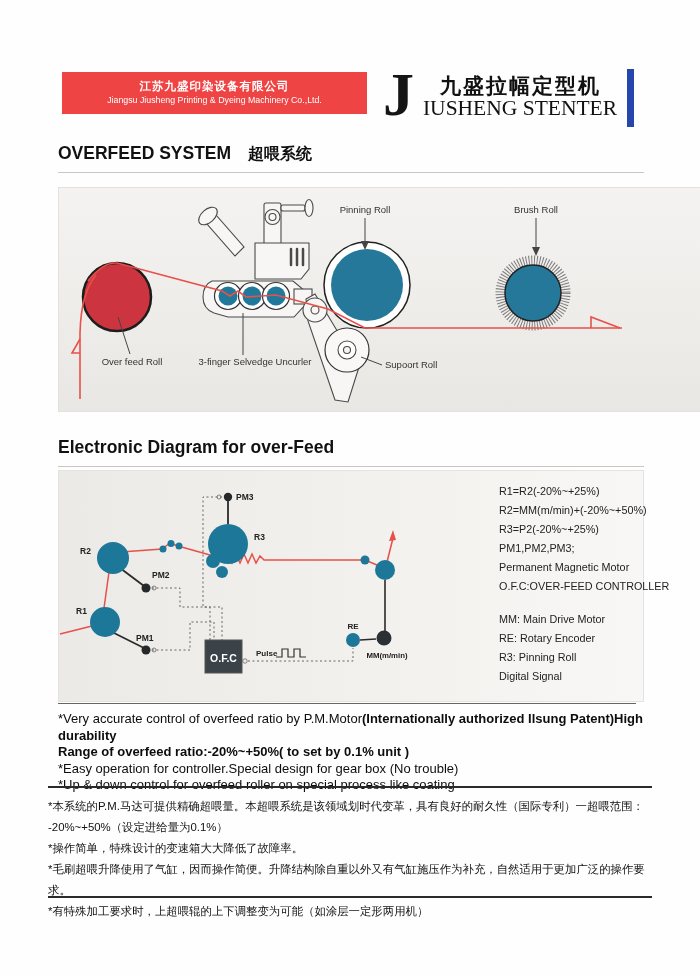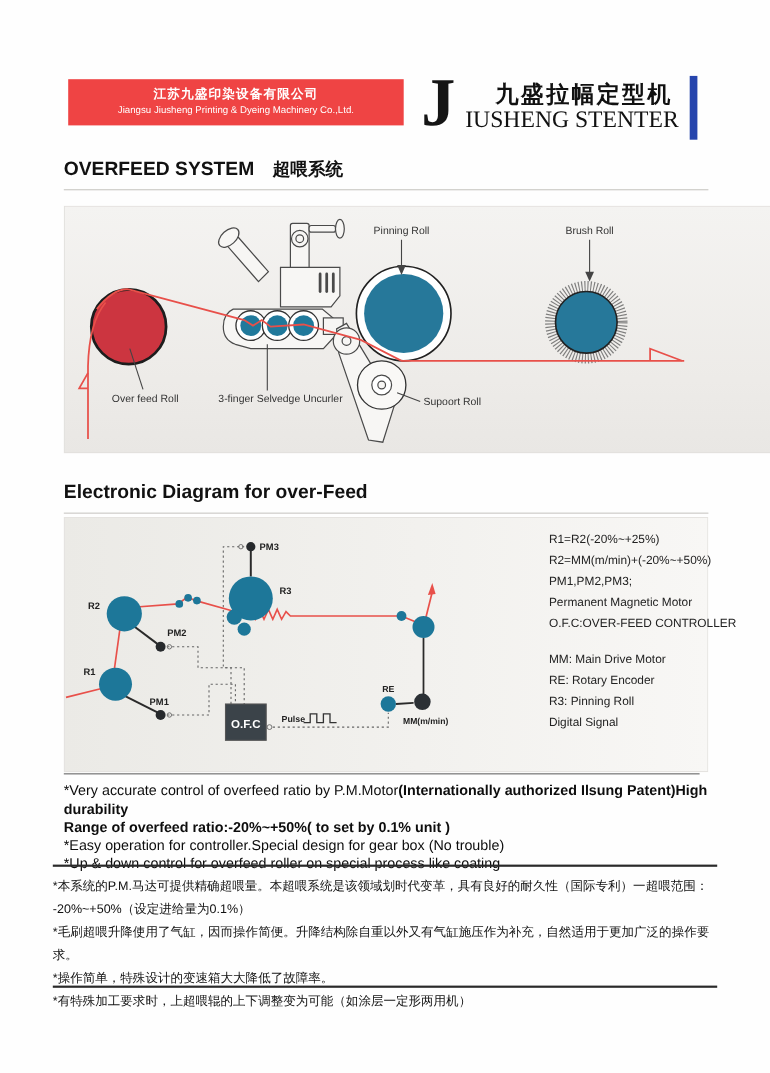--- a/index.html
+++ b/index.html
@@ -14,21 +14,21 @@
     left:62px;top:72px;width:305px;height:42px;background:#ef4444;
     display:flex;flex-direction:column;justify-content:center;align-items:center;
     color:#fff;text-align:center;
   }
   .company-cn{font-size:11.5px;font-weight:bold;letter-spacing:1px;line-height:15px;}
   .company-en{font-size:8.8px;line-height:13px;}
   .logo-j{
     left:383px;top:63px;font-family:"Liberation Serif","DejaVu Serif",serif;
     font-size:62px;line-height:62px;font-weight:bold;color:#151515;
   }
-  .logo-cn{left:440px;top:72px;width:182px;font-size:21px;font-weight:bold;text-align:center;letter-spacing:2px;color:#111;}
+  .logo-cn{left:440px;top:72px;width:182px;font-size:21px;font-weight:bold;text-align:left;letter-spacing:2px;color:#111;}
   .logo-en{left:418px;top:96px;width:204px;font-family:Liberation Serif, serif;font-size:21.5px;text-align:center;color:#111;}
   .logo-bar{left:627px;top:69px;width:7px;height:58px;background:#2645ad;}
   
   .sec-title{font-size:17.5px;font-weight:bold;color:#111;}
   .sec-title .cn{font-size:16px;font-weight:bold;}
   .hairline{height:1px;background:#c9c7c3;}
   .panel1{left:58px;top:187px;width:687px;height:225px;background:linear-gradient(180deg,#f4f3f1 0%,#edebe8 70%,#e9e7e4 100%);box-shadow:0 0 0 1px #e3e1de inset;}
   .panel2{left:58px;top:470px;width:586px;height:232px;background:linear-gradient(90deg,#ebeae6 0%,#f2f1ee 55%,#f8f7f5 100%);box-shadow:0 0 0 1px #e5e3e0 inset;}
   svg{display:block;}
   svg text{font-family:"Liberation Sans","DejaVu Sans",sans-serif;}
@@ -204,20 +204,21 @@
     <text x="78" y="171">PM1</text>
     <text x="295" y="159" text-anchor="middle" font-size="8">RE</text>
     <text x="329" y="188" text-anchor="middle" font-size="7.8">MM(m/min)</text>
     <text x="198" y="186" font-size="8">Pulse</text>
   </g>
 </svg>
 
   <div class="legend">
     <div>R1=R2(-20%~+25%)</div>
     <div>R2=MM(m/min)+(-20%~+50%)</div>
+    <div>R3=P2(-20%~+25%)</div>
     <div>PM1,PM2,PM3;</div>
     <div>Permanent Magnetic Motor</div>
     <div>O.F.C:OVER-FEED CONTROLLER</div>
     <div class="block2">
       <div>MM: Main Drive Motor</div>
       <div>RE: Rotary Encoder</div>
       <div>R3: Pinning Roll</div>
       <div>Digital Signal</div>
     </div>
   </div>
@@ -230,18 +231,18 @@
   <div class="b">Range of overfeed ratio:-20%~+50%( to set by 0.1% unit )</div>
   <div>*Easy operation for controller.Special design for gear box (No trouble)</div>
   <div>*Up &amp; down control for overfeed roller on special process like coating</div>
 </div>
 
 <div class="abs sepline1"></div>
 
 <div class="abs notes-cn">
   <div>*本系统的P.M.马达可提供精确超喂量。本超喂系统是该领域划时代变革，具有良好的耐久性（国际专利）一超喂范围：</div>
   <div>-20%~+50%（设定进给量为0.1%）</div>
+  <div>*操作简单，特殊设计的变速箱大大降低了故障率。</div>
   <div>*毛刷超喂升降使用了气缸，因而操作简便。升降结构除自重以外又有气缸施压作为补充，自然适用于更加广泛的操作要求。</div>
-  <div>*操作简单，特殊设计的变速箱大大降低了故障率。</div>
   <div>*有特殊加工要求时，上超喂辊的上下调整变为可能（如涂层一定形两用机）</div>
 </div>
 
 <div class="abs sepline2"></div>
 
 </body></html>

